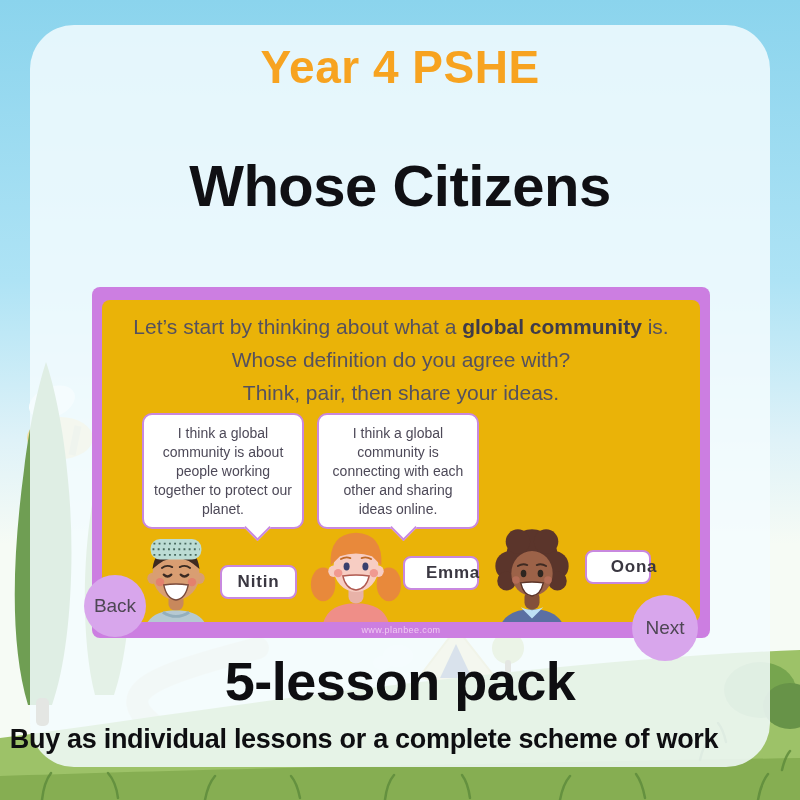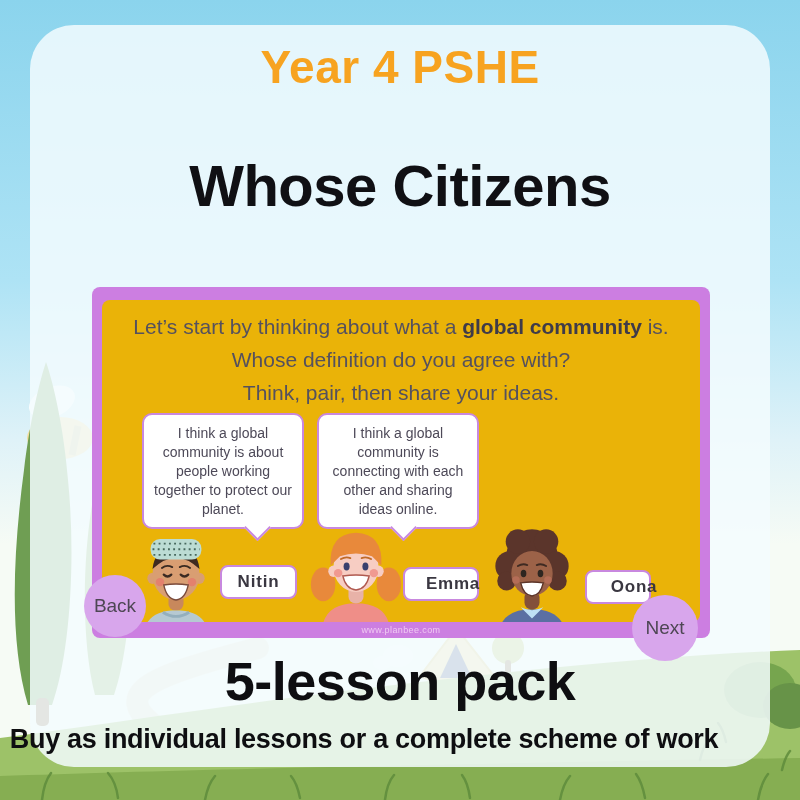--- a/index.html
+++ b/index.html
@@ -32,22 +32,22 @@
   .bubble-3{left:392px;top:113px;} .bubble-3 .tail{left:66px;}
   .avatar{position:absolute;width:94px;height:112px;z-index:3;}
   .avatar-nitin{left:27px;top:228px;}
   .avatar-emma{left:207px;top:219px;}
   .avatar-oona{left:383px;top:225px;}
   .name-box{position:absolute;height:34px;background:#FFFFFF;border:2px solid #C888DF;
         border-radius:8px;box-sizing:border-box;display:flex;align-items:center;
         justify-content:center;font-size:17px;font-weight:bold;color:#3A3741;
         letter-spacing:.8px;z-index:4;}
   .name-nitin{left:118px;top:265px;width:77px;}
-  .name-emma{left:301px;top:267px;width:76px;padding-left:24px;}
-  .name-oona{left:483px;top:270px;width:66px;padding-left:32px;}
+  .name-emma{left:301px;top:256px;width:76px;padding-left:24px;}
+  .name-oona{left:483px;top:250px;width:66px;padding-left:32px;}
   .nav-circle{position:absolute;border-radius:50%;background:#D8A6EC;z-index:6;
         display:flex;align-items:center;justify-content:center;font-size:19px;
         color:#4E4754;cursor:pointer;}
   .nav-back{left:-8px;top:288px;width:62px;height:62px;}
   .nav-next{left:540px;top:308px;width:66px;height:66px;}
   .watermark{position:absolute;left:0;bottom:3px;width:618px;text-align:center;
         font-size:9px;color:#EFC9F2;letter-spacing:.4px;z-index:5;}
   .pack-label{position:absolute;left:0;top:650px;width:800px;text-align:center;
         font-size:54px;font-weight:bold;color:#0E0E11;letter-spacing:-.5px;}
   .pack-subtitle{position:absolute;left:0;top:724px;width:728px;text-align:center;

